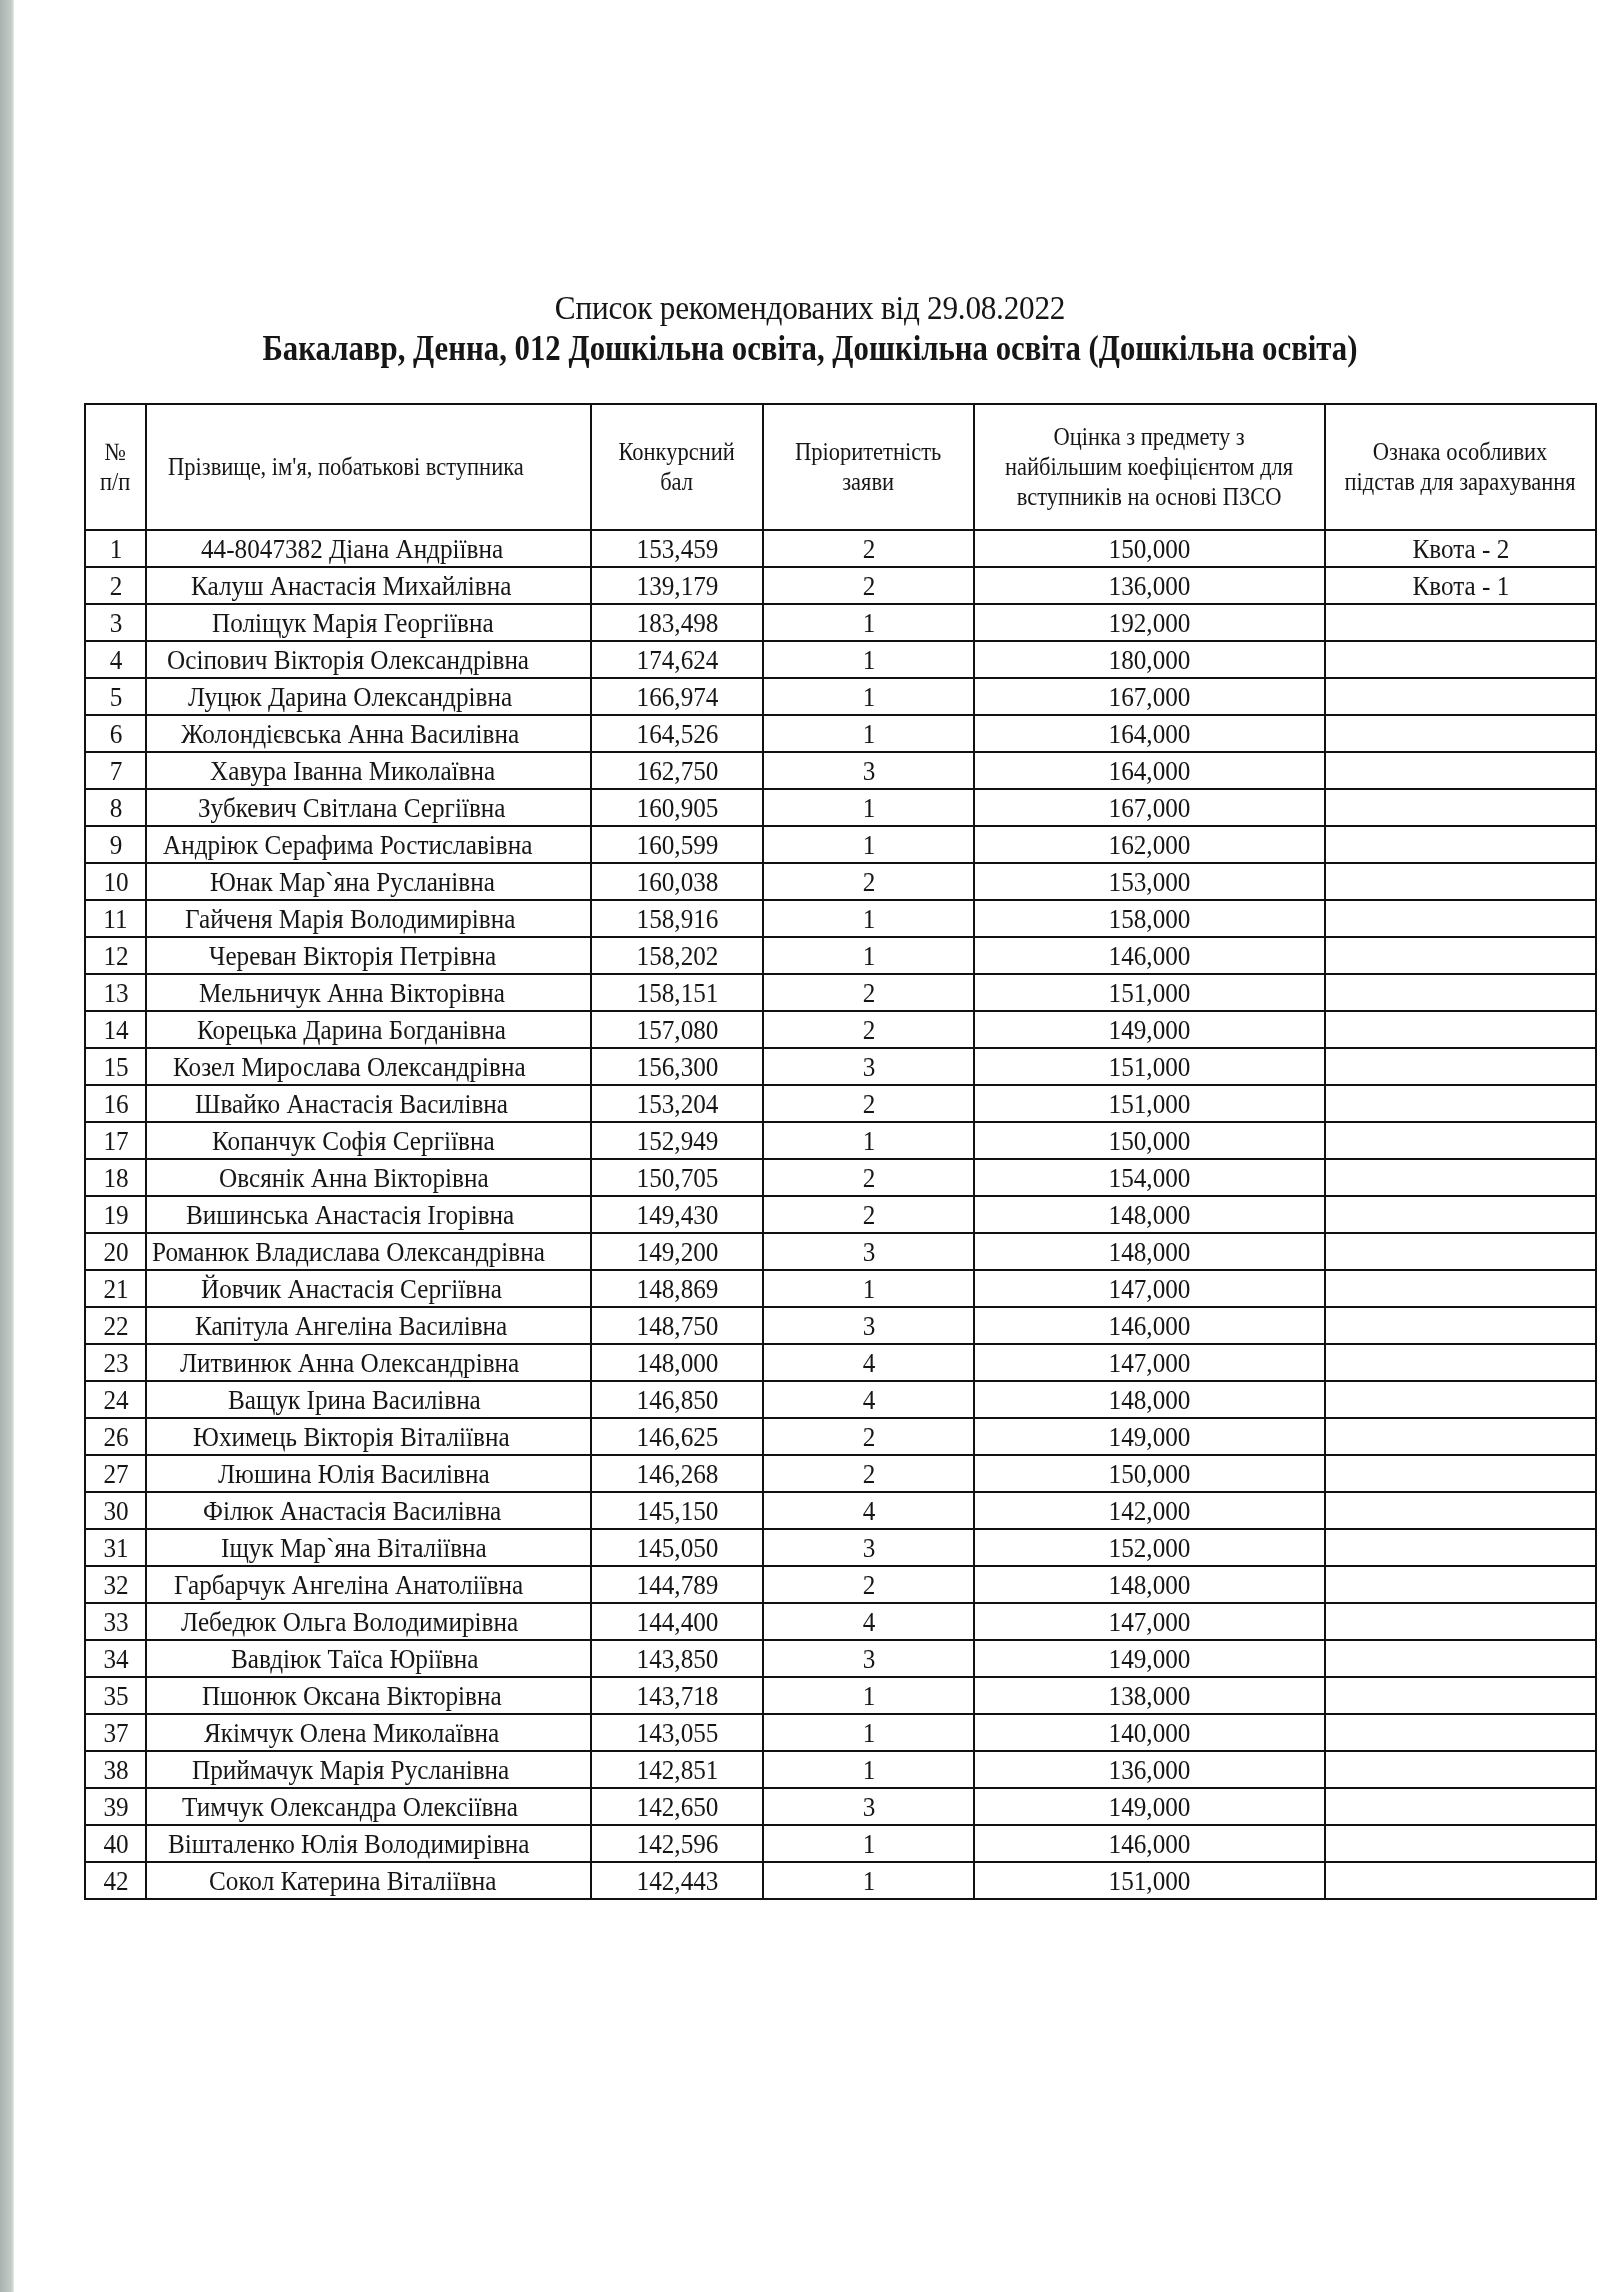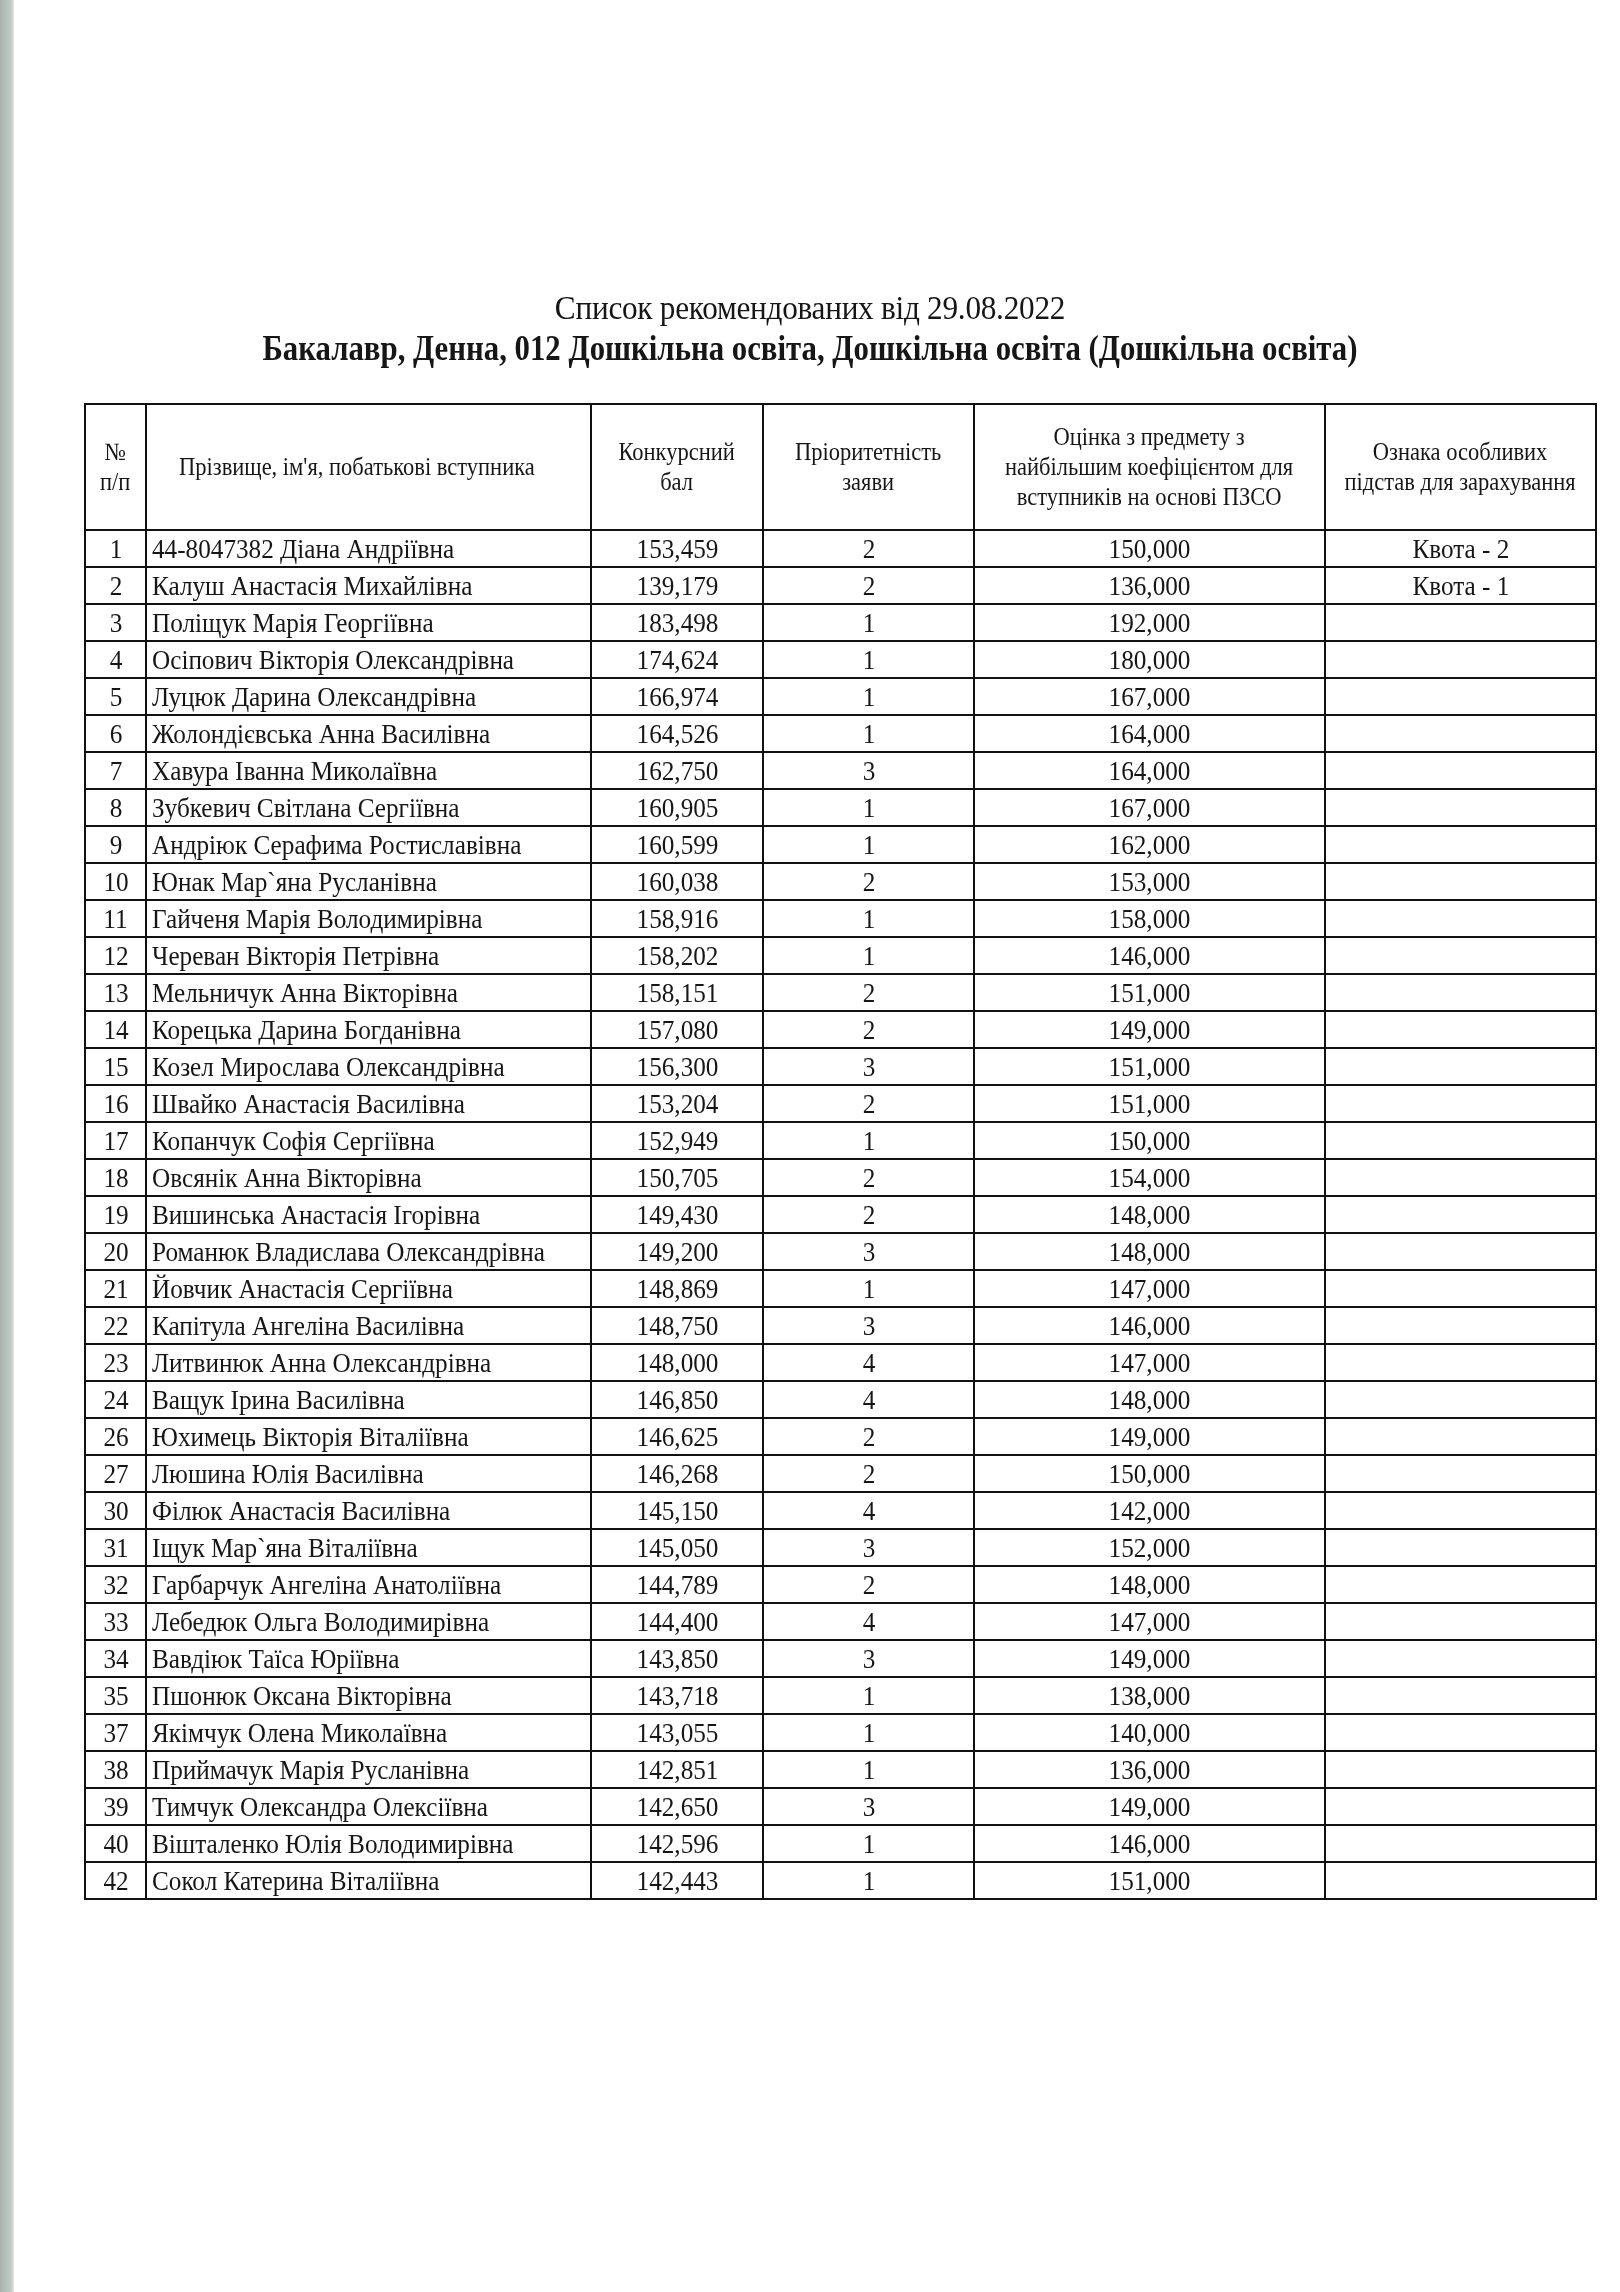--- a/index.html
+++ b/index.html
@@ -30,25 +30,25 @@
   }
   table.list th, table.list td {
     border: 2.2px solid #111;
     padding: 0 5.4px;
     font-weight: normal;
     overflow: hidden; white-space: nowrap;
   }
   table.list th {
     height: 124px; font-size: 25px; line-height: 30px; text-align: center; white-space: normal;
   }
-  table.list th.col-name { text-align: center; padding-left: 21px; }
+  table.list th.col-name { text-align: left; padding-left: 21px; }
   table.list td {
     height: 35px; font-size: 28px; line-height: 34px; text-align: center;
   }
-  table.list td.col-name { text-align: left; }
+  table.list td.col-name { text-align: center; }
   .squeeze { display: inline-block; transform: scaleX(0.9); transform-origin: left center; }
   .squeeze-c { display: inline-block; transform: scaleX(0.9); transform-origin: center; }
 </style>
 </head>
 <body>
 
 <div class="scan-edge"></div>
 
 <div class="title">Список рекомендованих від 29.08.2022</div>
 <div class="subtitle">Бакалавр, Денна, 012 Дошкільна освіта, Дошкільна освіта (Дошкільна освіта)</div>

